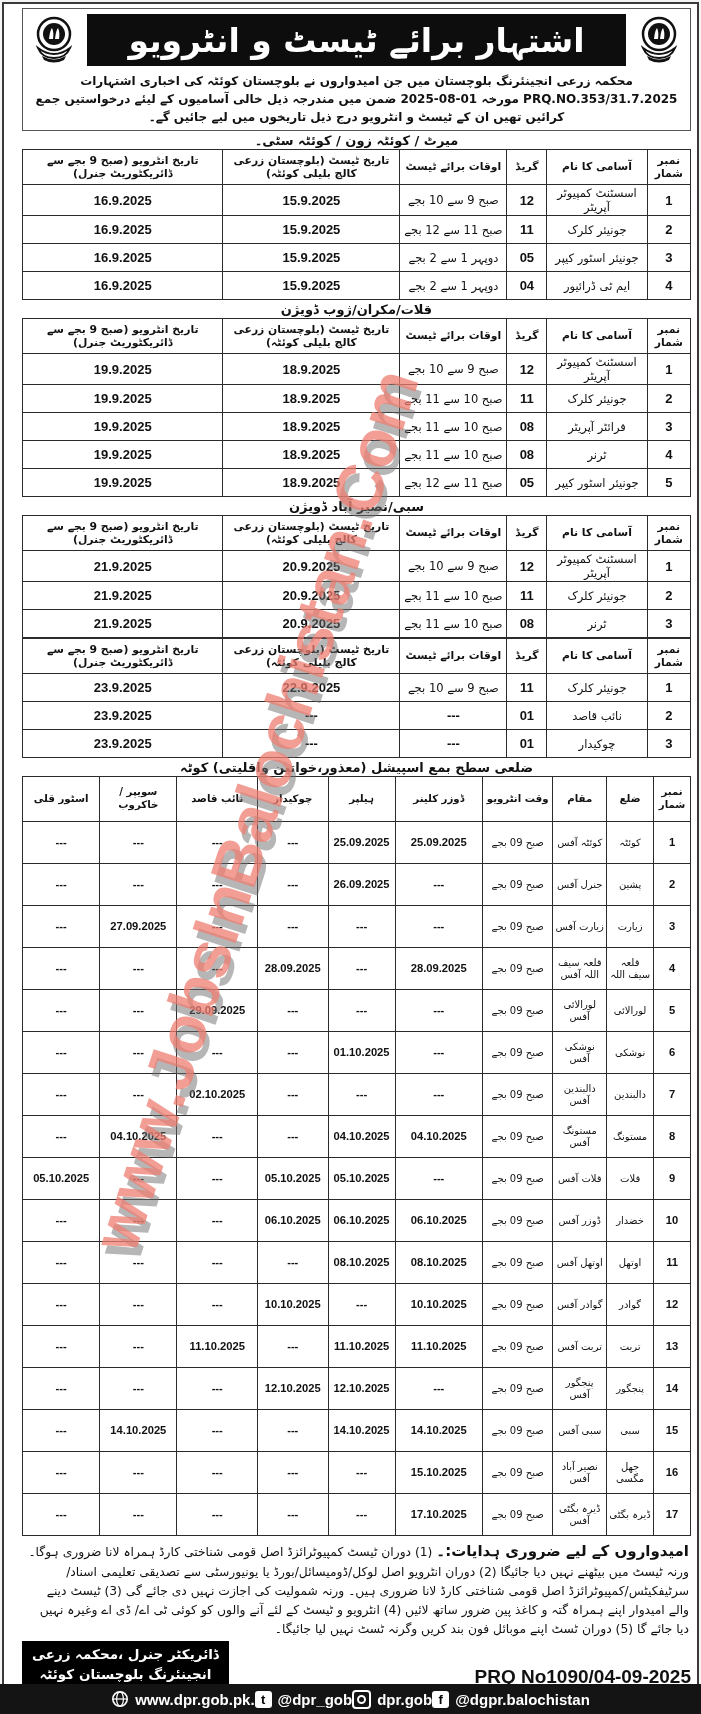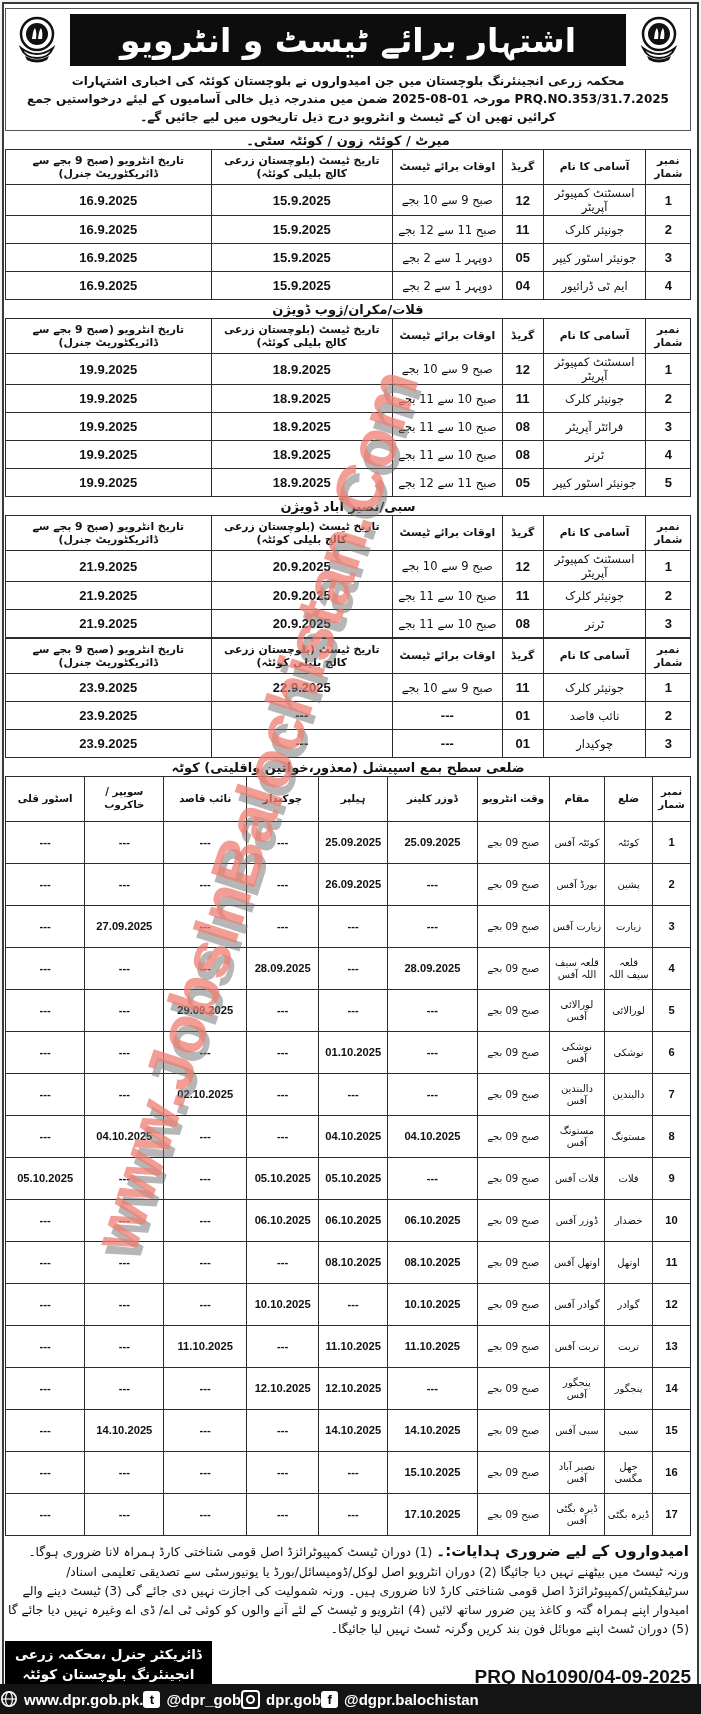--- a/index.html
+++ b/index.html
@@ -2,21 +2,21 @@
 <html lang="ur"><head>
 <meta charset="utf-8">
 <style>
   html,body{margin:0;padding:0;}
   body{
     width:701px;height:1714px;position:relative;background:#f4f4f2;
     font-family:"DejaVu Sans",sans-serif;overflow:hidden;
   }
   .page{
     position:absolute;inset:2px;background:#fff;border:2px solid #3a3a3a;
-    padding:4px 6px 0 1px;box-sizing:border-box;
+    padding:4px 6px 0 18px;box-sizing:border-box;
   }
   
   .header-box{border:1px solid #555;padding:3px 4px 2px 4px;}
   .header-top{display:flex;align-items:center;gap:6px;}
   .logo{width:54px;height:56px;flex:0 0 auto;display:flex;align-items:center;justify-content:center;}
   .titlebar{
     flex:1;background:#0d0d0d;color:#fff;height:52px;display:flex;
     align-items:center;justify-content:center;direction:rtl;
     font-size:33px;font-weight:bold;letter-spacing:1px;
   }
@@ -52,21 +52,21 @@
   .sig-box{
     background:#000;color:#fff;direction:rtl;text-align:center;
     font-weight:bold;font-size:13.5px;line-height:1.45;padding:4px 10px;
   }
   .prq{
     font-family:"Liberation Sans",sans-serif;font-weight:bold;font-size:19px;
     color:#111;padding-bottom:1px;
   }
   .social-bar{
     position:absolute;left:0;right:0;bottom:0;height:30px;background:#141414;
-    color:#fff;display:flex;align-items:center;justify-content:flex-start;
+    color:#fff;display:flex;align-items:center;justify-content:center;
     font-family:"Liberation Sans",sans-serif;font-weight:bold;font-size:15px;
   }
   .social-item{display:flex;align-items:center;gap:6px;}
   .icon-box{
     width:17px;height:17px;background:#fff;color:#000;border-radius:3px;
     display:flex;align-items:center;justify-content:center;
     font-size:13px;font-weight:bold;line-height:1;
   }
   .insta{
     width:15px;height:15px;border:2px solid #fff;border-radius:4px;background:transparent;
@@ -372,21 +372,21 @@
           <td class="num">25.09.2025</td>
           <td class="num">25.09.2025</td>
           <td class="num">---</td>
           <td class="num">---</td>
           <td class="num">---</td>
           <td class="num">---</td>
         </tr>
         <tr>
           <td class="num">2</td>
           <td>پشین</td>
-          <td>بورڈ آفس</td>
+          <td>جنرل آفس</td>
           <td>صبح 09 بجے</td>
           <td class="num">---</td>
           <td class="num">26.09.2025</td>
           <td class="num">---</td>
           <td class="num">---</td>
           <td class="num">---</td>
           <td class="num">---</td>
         </tr>
         <tr>
           <td class="num">3</td>

